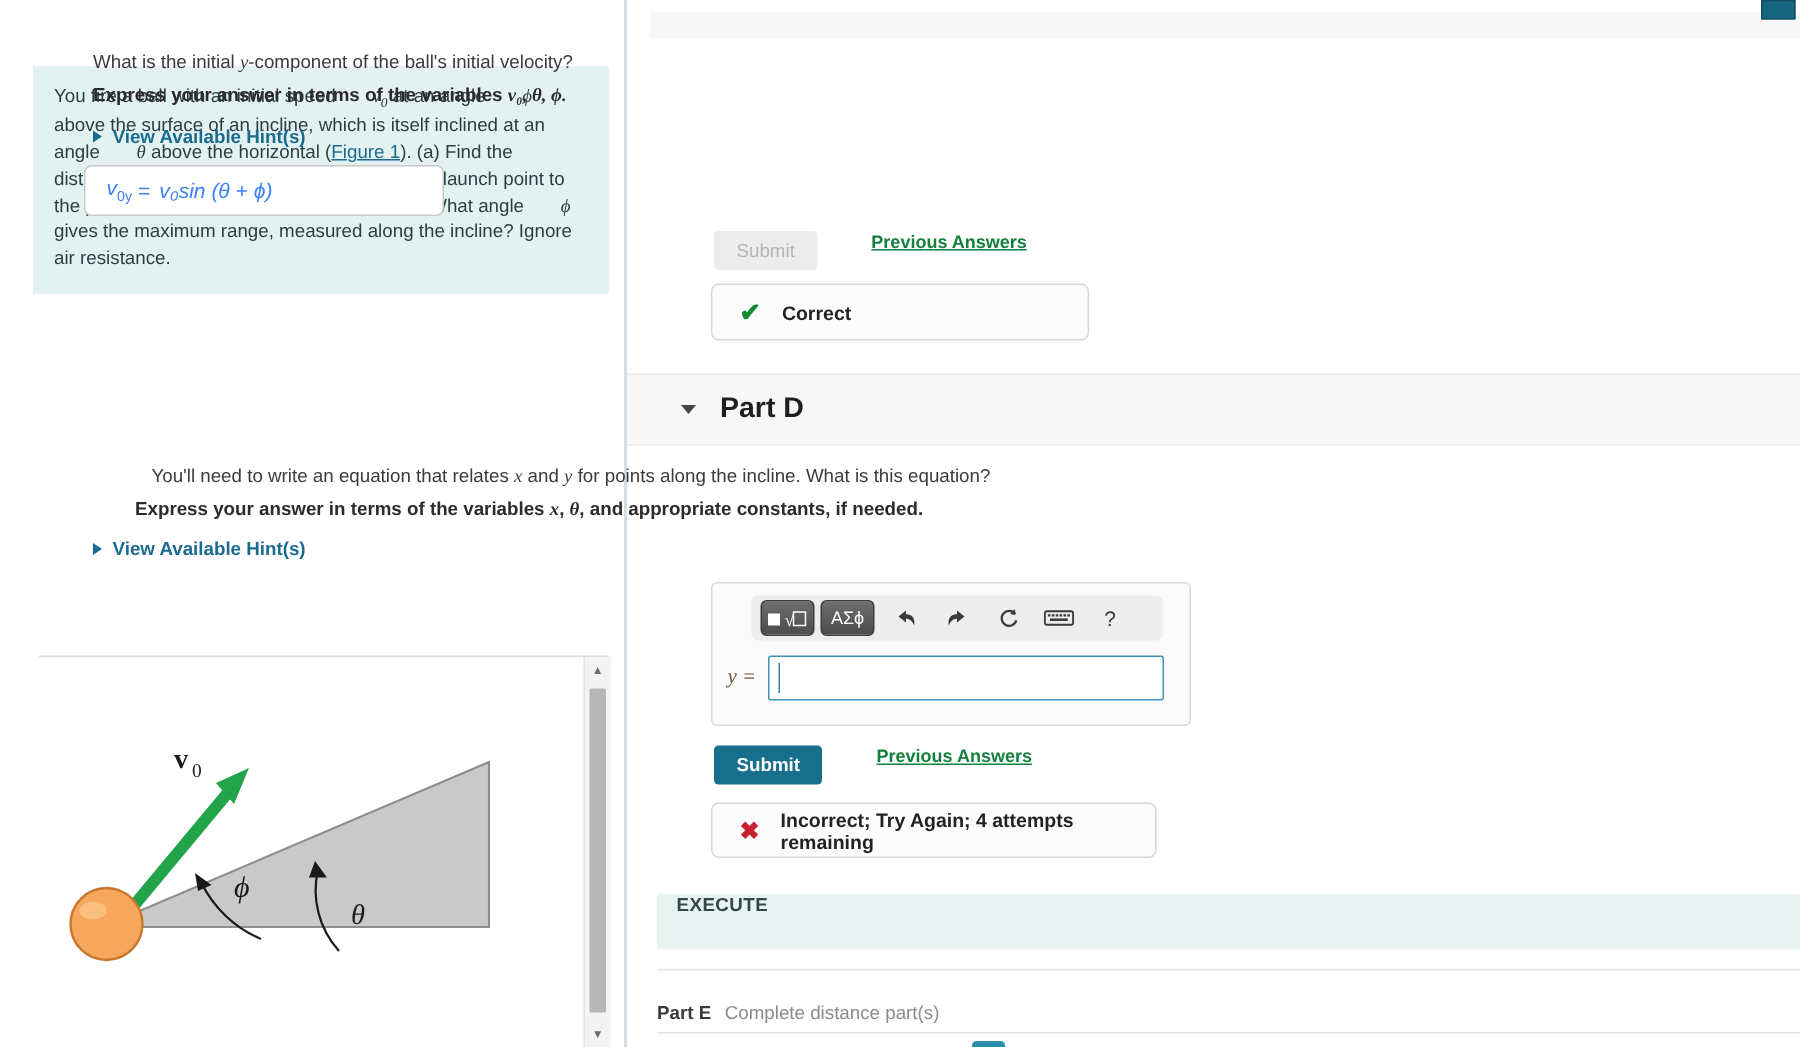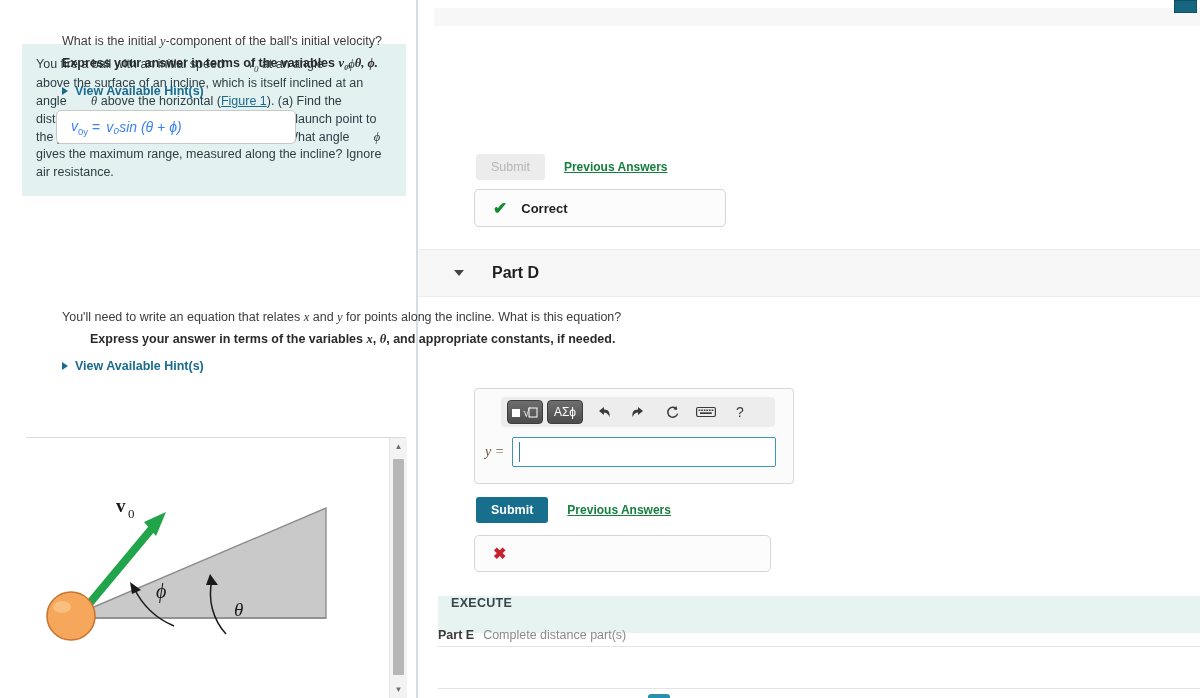--- a/index.html
+++ b/index.html
@@ -94,21 +94,21 @@
   .ansbox{
     position:absolute;left:56px;
     border:1px solid #c9c9c9;border-radius:5px;background:#fff;
     box-sizing:border-box;display:flex;align-items:center;
     padding-left:14px;
   }
   .math{font-family:Liberation Sans, sans-serif;font-style:italic;color:#3b82f6;font-size:14px;}
   .math sub{font-size:9.5px;font-style:normal;}
   .up{font-style:normal;}
 
-  .btnrow{position:absolute;display:flex;align-items:center;gap:19px;}
+  .btnrow{position:absolute;display:flex;gap:36px;}
   .btn{
     border:none;border-radius:3px;padding:6px 15px;
     font-size:12.5px;font-family:"Liberation Sans",sans-serif;cursor:pointer;
   }
   .btn-disabled{background:#ececec;color:#b5b5b5;cursor:default;}
   .btn-primary{background:#176f8d;color:#fff;font-weight:bold;}
   .prevlink{color:#15803d;font-weight:bold;font-size:12px;text-decoration:underline;cursor:pointer;}
 
   .feedback{
     position:absolute;left:474px;
@@ -123,21 +123,21 @@
   .part-header{
     position:absolute;left:418px;right:0;height:46px;
     background:#f7f7f7;border-top:1px solid #ececec;border-bottom:1px solid #ececec;
     display:flex;align-items:center;
   }
   .tri-down{
     margin-left:36px;width:0;height:0;
     border-top:6px solid #444;
     border-left:5px solid transparent;border-right:5px solid transparent;
   }
-  .part-label{margin-left:28px;font-weight:bold;font-size:16px;color:#1f1f1f;}
+  .part-label{margin-left:16px;font-weight:bold;font-size:19px;color:#1f1f1f;}
 
   
   .mathwrap{
     position:absolute;left:474px;top:388px;width:320px;height:96px;
     border:1px solid #d8d8d8;border-radius:4px;background:#fbfbfb;
     box-sizing:border-box;
   }
   .mtoolbar{
     position:absolute;left:26px;top:8px;width:274px;height:30px;
     background:#ededed;border-radius:4px;
@@ -166,21 +166,21 @@
   }
   .caret{display:block;width:1px;height:20px;background:#2f7fa8;margin:4px 0 0 6px;}
 
   .execute-band{
     position:absolute;left:438px;right:0;top:596px;height:37px;
     background:#e6f3f1;display:flex;
   }
   .execute-label{margin-left:13px;font-weight:bold;font-size:12.5px;color:#35464b;letter-spacing:.3px;}
 
   .hline{position:absolute;left:438px;right:0;height:1px;background:#e4e4e4;}
-  .parte-row{position:absolute;left:438px;top:628px;display:flex;align-items:baseline;gap:9px;}
+  .parte-row{position:absolute;left:438px;top:668px;display:flex;align-items:baseline;gap:9px;}
   .parte-label{font-weight:bold;font-size:12.5px;color:#3a3a3a;}
   .parte-sub{font-size:12.5px;color:#8b8b8b;}
 
   .corner-tab{
     position:absolute;right:3px;top:0;width:21px;height:11px;
     background:#17667f;border:1px solid #0f4f63;cursor:pointer;
   }
   .bottom-stub{
     position:absolute;left:648px;top:694px;width:22px;height:6px;
     background:#2b8fb0;border-radius:3px 3px 0 0;
@@ -259,21 +259,21 @@
   <div class="feedback" style="top:189px;width:252px;height:38px;">
     <span class="ck">✔</span>
     <span>Correct</span>
   </div>
 
   <div class="part-header" style="top:249px;">
     <span class="tri-down"></span>
     <span class="part-label">Part D</span>
   </div>
 
-  <div class="q-text" style="top:310px;">
+  <div class="q-text" style="top:310px;margin-left:39px;">
     <span>You'll need to write an equation that relates </span><span class="mi">x</span><span> and </span><span class="mi">y</span><span> for points along the incline. What is this equation?</span>
   </div>
 
   <div class="q-text q-bold" style="top:332px;margin-left:28px;">
     <span>Express your answer in terms of the variables </span><span class="mi">x</span><span>, </span><span class="mi">θ</span><span>, and appropriate constants, if needed.</span>
   </div>
 
   <div class="hint-row" style="top:359px;">
     <span class="tri-right"></span>
     <span>View Available Hint(s)</span>
@@ -329,20 +329,21 @@
     </div>
   </div>
 
   <div class="btnrow" style="left:476px;top:497px;">
     <button class="btn btn-primary">Submit</button>
     <span class="prevlink">Previous Answers</span>
   </div>
 
   <div class="feedback" style="top:535px;width:297px;height:37px;">
     <span class="xk">✖</span>
+    <span>Incorrect; Try Again; 4 attempts remaining</span>
   </div>
 
   <div class="execute-band">
     <span class="execute-label">EXECUTE</span>
   </div>
 
   <div class="hline" style="top:646px;"></div>
   <div class="parte-row">
     <span class="parte-label">Part E</span>
     <span class="parte-sub">Complete distance part(s)</span>

